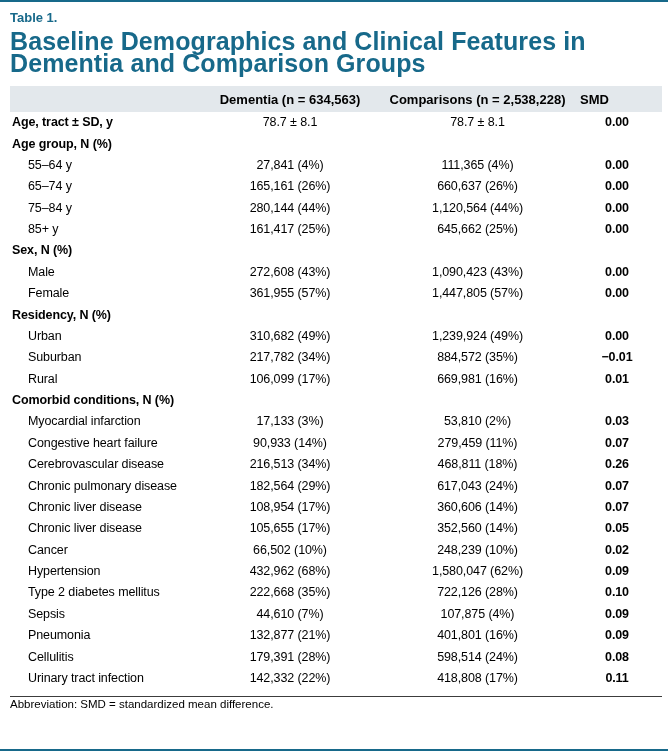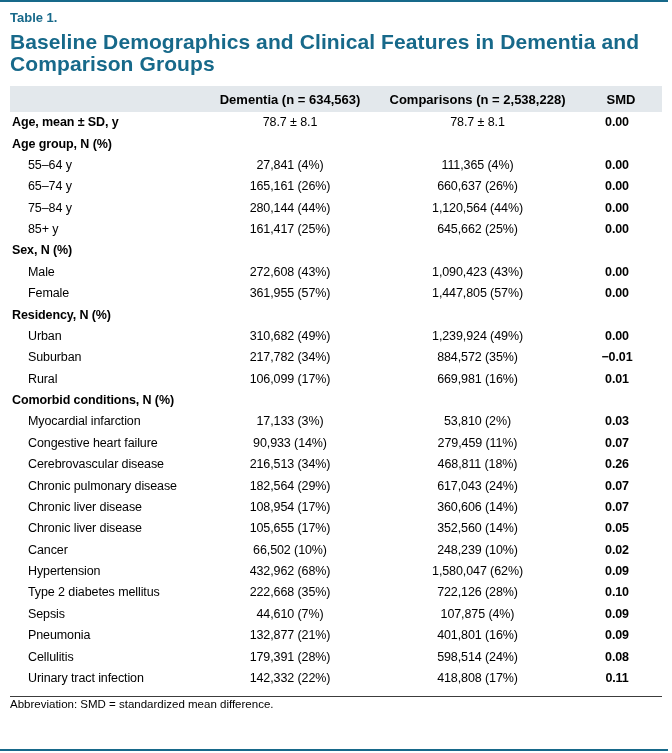--- a/index.html
+++ b/index.html
@@ -29,21 +29,21 @@
     padding-top:10px;
     color:var(--accent);
     font-weight:700;
     font-size:13px;
     line-height:16px;
   }
   .title{
     margin:5px 0 12px 0;
     color:var(--accent);
     font-weight:700;
-    font-size:21px;
+    font-size:25px;
     line-height:21.5px;
     max-width:640px;
     letter-spacing:0.1px;
   }
   table.demo{
     width:652px;
     border-collapse:collapse;
     table-layout:fixed;
   }
   col.c-label{width:195px;}
@@ -52,21 +52,21 @@
   col.c-smd{width:82px;}
   thead th{
     background:var(--header-bg);
     font-size:13px;
     font-weight:700;
     padding:6px 0 5px 0;
     line-height:15px;
   }
   th.label-col{text-align:left;padding-left:2px;}
   th.val-col{text-align:center;}
-  th.smd-col{text-align:center;}
+  th.smd-col{text-align:left;}
   td{
     font-size:12.5px;
     line-height:15px;
     padding:3.2px 0 3.2px 0;
     vertical-align:top;
     letter-spacing:-0.1px;
   }
   td.label{text-align:left;padding-left:2px;}
   td.label.bold{font-weight:700;}
   td.label.indent{padding-left:18px;}
@@ -100,21 +100,21 @@
     <thead>
       <tr>
         <th class="label-col"></th>
         <th class="val-col">Dementia (n = 634,563)</th>
         <th class="val-col">Comparisons (n = 2,538,228)</th>
         <th class="smd-col">SMD</th>
       </tr>
     </thead>
     <tbody>
         <tr>
-          <td class="label bold">Age, mean ± SD, y</td>
+          <td class="label bold">Age, tract ± SD, y</td>
           <td class="val">78.7 ± 8.1</td>
           <td class="val">78.7 ± 8.1</td>
           <td class="smd">0.00</td>
         </tr>
         <tr>
           <td class="label bold">Age group, N (%)</td>
           <td class="val"></td>
           <td class="val"></td>
           <td class="smd"></td>
         </tr>

